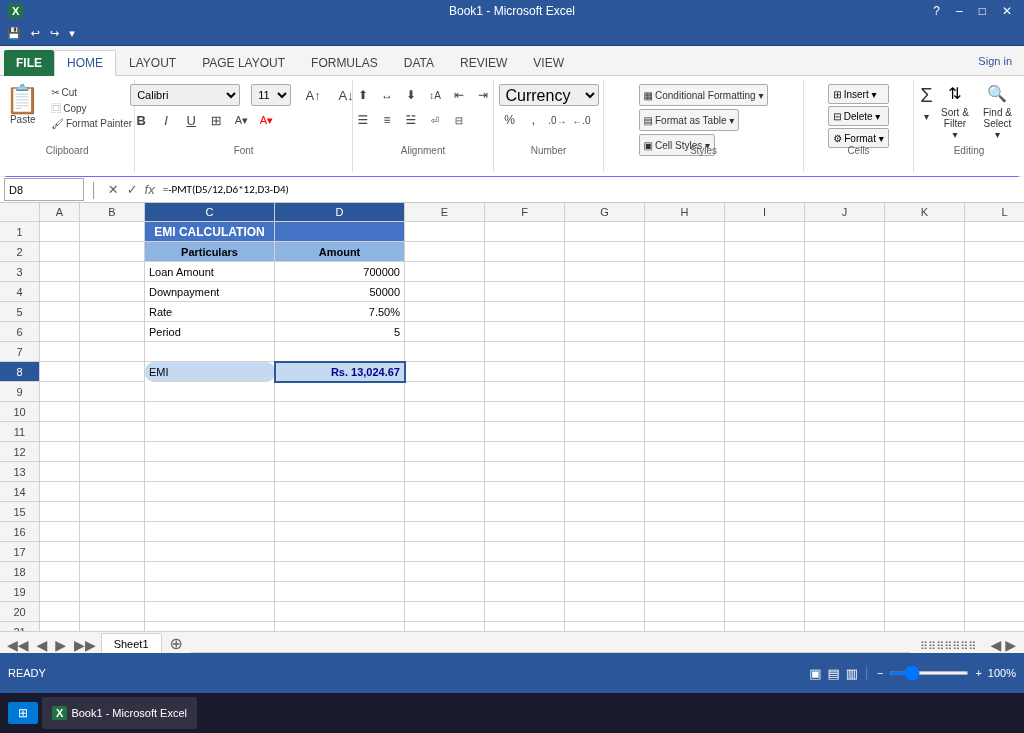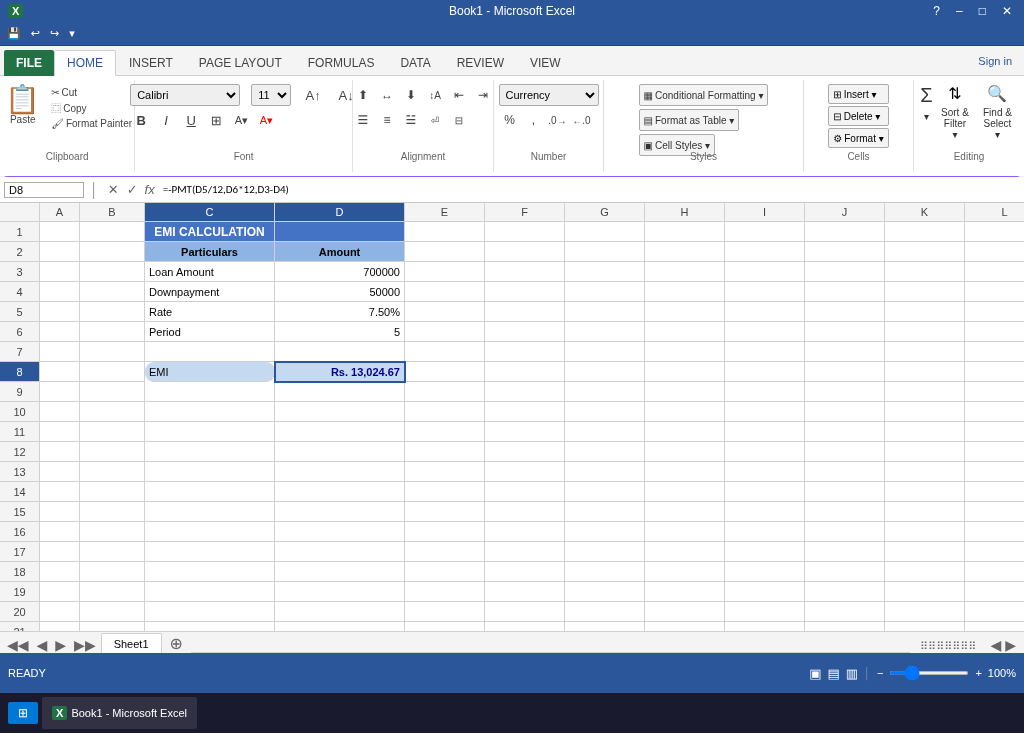--- a/index.html
+++ b/index.html
@@ -70,21 +70,21 @@
       align-items: center;
       padding: 2px 6px;
       border-right: 1px solid #e0e0e0;
       min-width: fit-content;
       position: relative;
     }
     .ribbon-group-label {
       font-size: 10px;
       color: #666;
       position: absolute;
-      bottom: 10px;
+      bottom: 16px;
       white-space: nowrap;
     }
     .ribbon-group-content {
       display: flex;
       align-items: flex-start;
       gap: 2px;
       flex: 1;
       padding-bottom: 14px;
     }
 
@@ -156,21 +156,21 @@
       display: flex;
       align-items: center;
       justify-content: center;
       color: #444;
     }
 
     
     .number-controls { display: flex; flex-direction: column; gap: 3px; padding-top: 2px; }
     .number-select {
       height: 22px;
-      font-size: 11px;
+      font-size: 16px;
       border: 1px solid #aaa;
       border-radius: 2px;
       padding: 0 2px;
       width: 100px;
       cursor: pointer;
     }
     .number-row { display: flex; gap: 2px; align-items: center; }
 
     
     .styles-controls { display: flex; flex-direction: column; gap: 3px; padding-top: 2px; }
@@ -224,21 +224,21 @@
       display: flex;
       align-items: center;
       background: #fff;
       border-bottom: 1px solid #c8c8c8;
       height: 26px;
       padding: 0 4px;
       gap: 4px;
     }
     .name-box {
       width: 80px;
-      height: 16px;
+      height: 23px;
       border: 1px solid #aaa;
       font-size: 11px;
       padding: 0 4px;
       background: white;
     }
     .formula-sep { color: #999; font-size: 14px; margin: 0 2px; }
     .formula-btns { display: flex; gap: 2px; }
     .formula-btn { font-size: 13px; color: #666; cursor: pointer; padding: 0 3px; }
     .formula-input {
       flex: 1;
@@ -471,21 +471,21 @@
     <span class="qa-btn">💾</span>
     <span class="qa-btn">↩</span>
     <span class="qa-btn">↪</span>
     <span class="qa-btn">▾</span>
   </div>
 
   <div class="ribbon">
     <div class="ribbon-tabs">
       <div class="ribbon-tab active" style="background:#217346;color:white;border:none;font-weight:bold;">FILE</div>
       <div class="ribbon-tab active">HOME</div>
-      <div class="ribbon-tab">INSERT</div>
+      <div class="ribbon-tab">LAYOUT</div>
       <div class="ribbon-tab">PAGE LAYOUT</div>
       <div class="ribbon-tab">FORMULAS</div>
       <div class="ribbon-tab">DATA</div>
       <div class="ribbon-tab">REVIEW</div>
       <div class="ribbon-tab">VIEW</div>
       <div style="flex:1;"></div>
       <span style="font-size:11px;color:#2b579a;padding:4px 8px;cursor:pointer;align-self:center;">Sign in</span>
     </div>
 
     <div class="ribbon-content">

